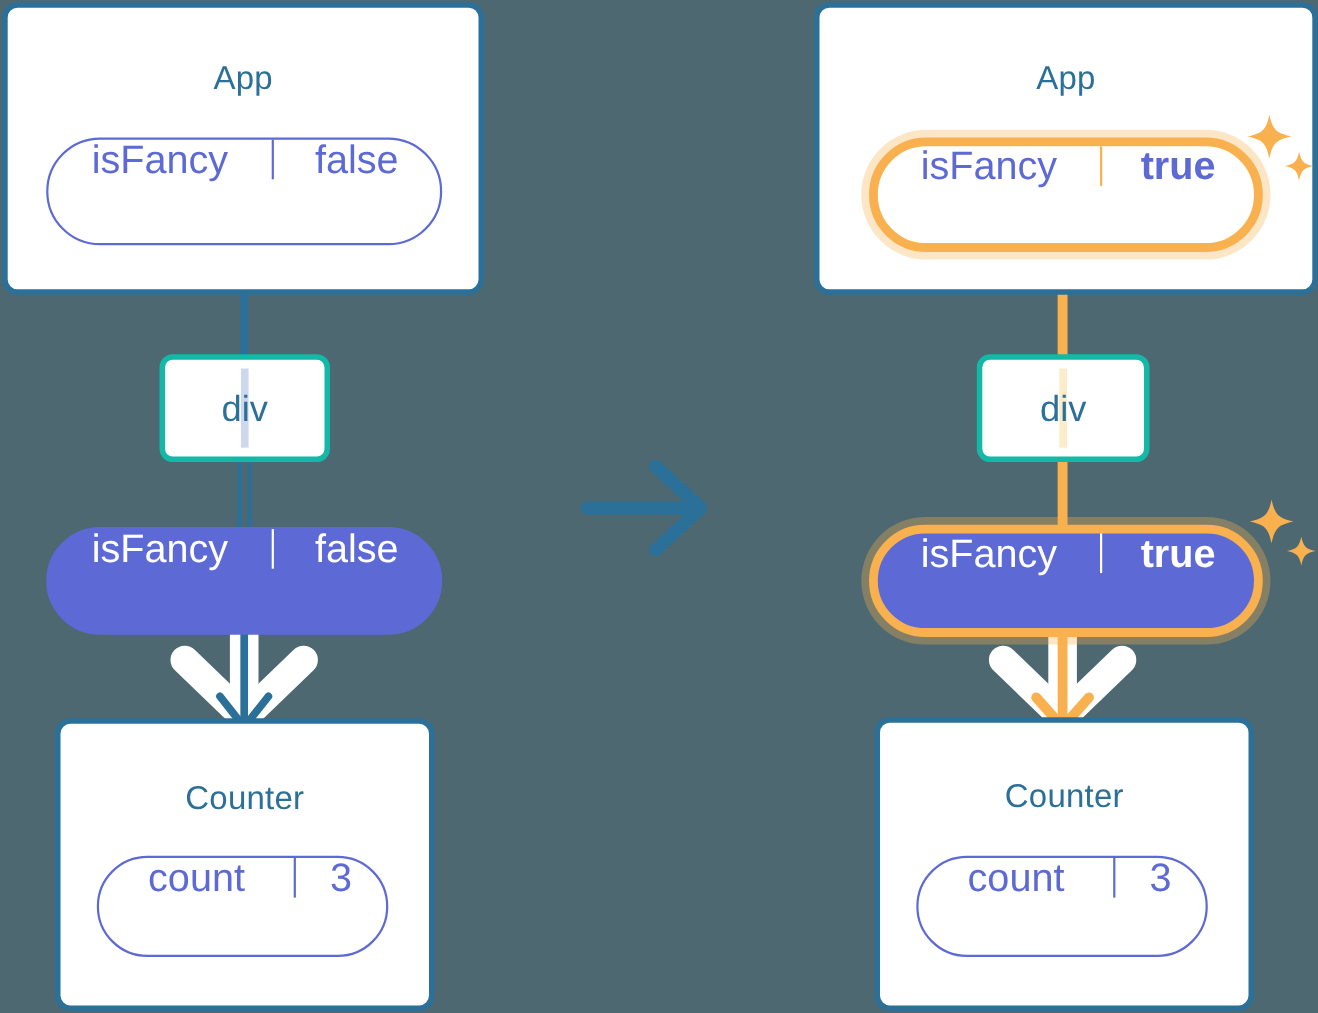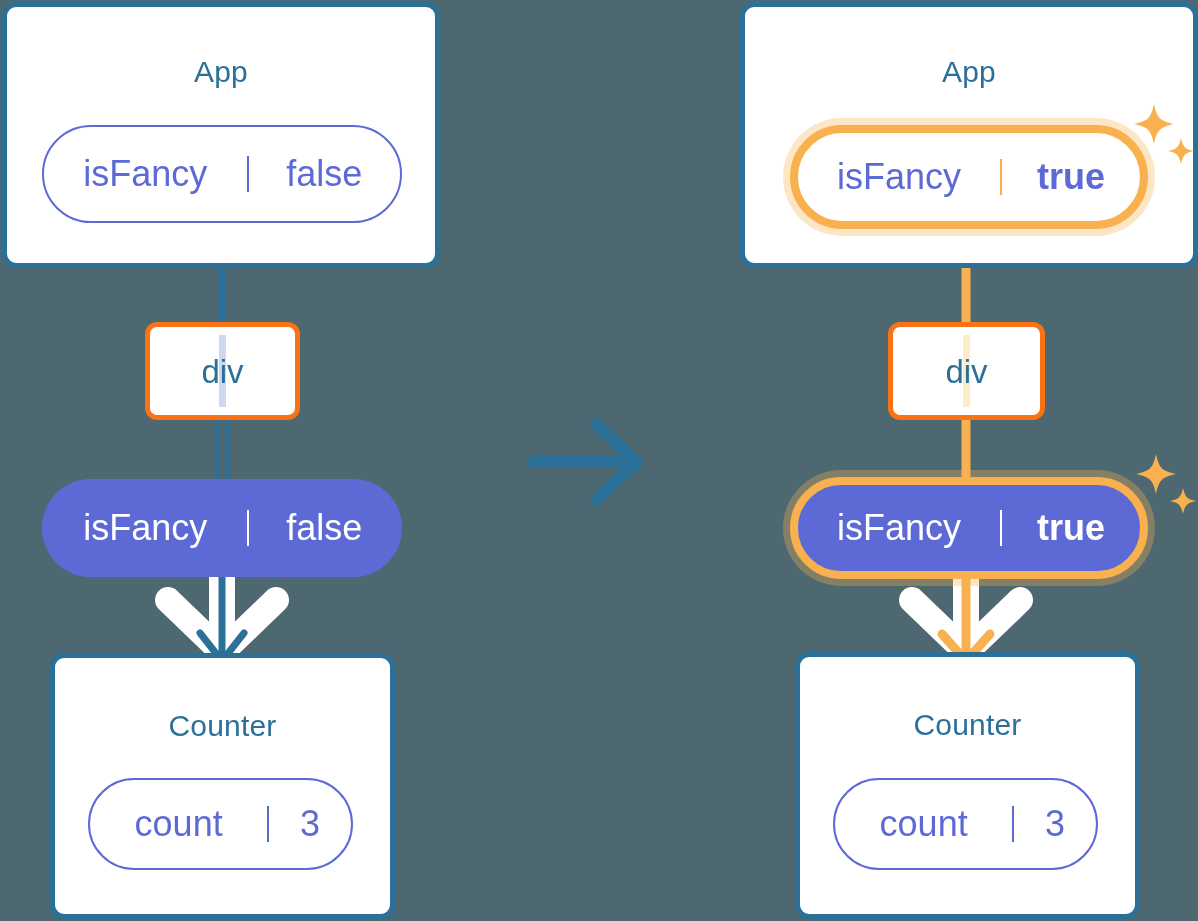--- a/index.html
+++ b/index.html
@@ -44,21 +44,21 @@
     color: #2b7099;
     font-size: 30px;
     font-weight: 400;
     letter-spacing: 0.2px;
     line-height: 1;
   }
   
   .hostbox {
     position: absolute;
     background: #ffffff;
-    border: 5px solid #f97316;
+    border: 5px solid #14b8a6;
     border-radius: 12px;
     box-sizing: border-box;
     display: flex;
     align-items: center;
     justify-content: center;
   }
   .hostbox-label {
     color: #2b7099;
     font-size: 33px;
     line-height: 1;
@@ -76,21 +76,21 @@
     z-index: 1;
   }
   .hostbox-wire.blue  { background: #cdd8ef; }
   .hostbox-wire.amber { background: #fdecca; }
 
   
   .pill {
     position: absolute;
     box-sizing: border-box;
     display: flex;
-    align-items: center;
+    align-items: flex-start;
     border-radius: 999px;
     z-index: 4;
   }
   .pill-cell {
     display: flex;
     align-items: center;
     justify-content: center;
     box-sizing: border-box;
     line-height: 1;
   }

